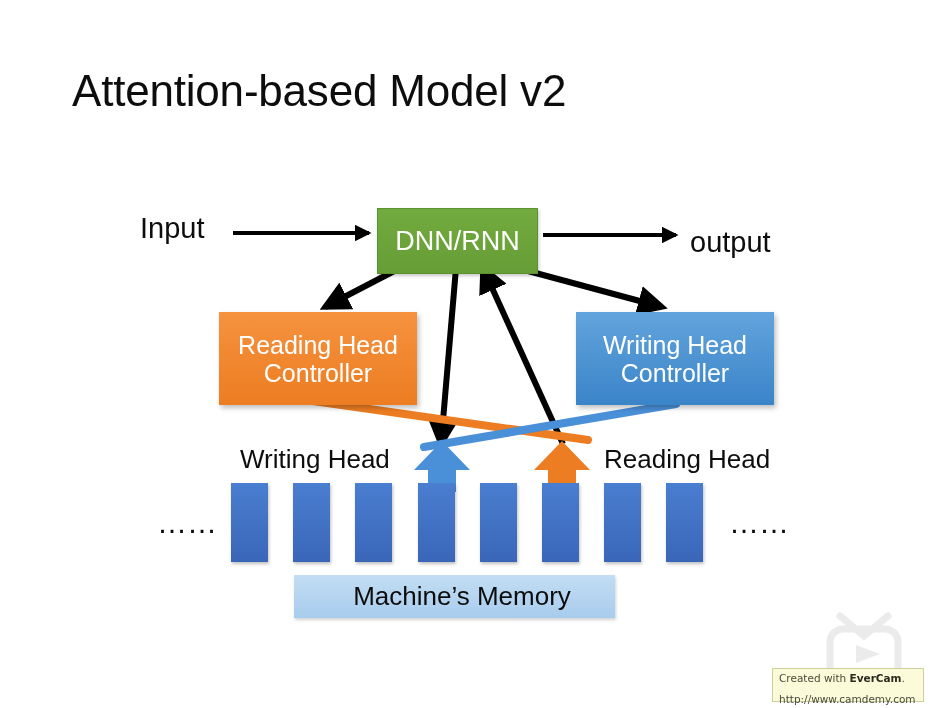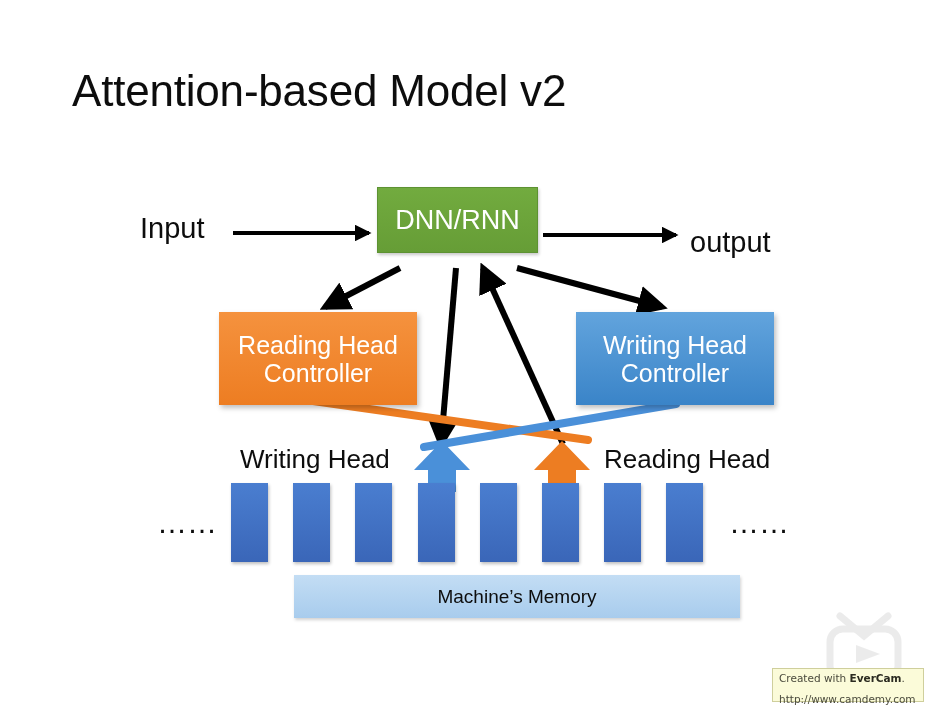--- a/index.html
+++ b/index.html
@@ -72,21 +72,21 @@
     display: flex;
     align-items: center;
     justify-content: center;
     text-align: center;
     color: #ffffff;
     line-height: 1.12;
   }
 
   #box-dnn {
     left: 377px;
-    top: 187px;
+    top: 208px;
     width: 161px;
     height: 66px;
     background: #6ba43a;
     background: linear-gradient(180deg, #72ab3f 0%, #669d36 100%);
     border: 1px solid #5d9232;
     font-size: 27px;
     box-shadow: 1px 2px 3px rgba(0,0,0,0.22);
   }
 
   #box-reading-ctrl {
@@ -119,29 +119,30 @@
     height: 79px;
     background: linear-gradient(180deg, #4a7ed0 0%, #3a66b8 100%);
     box-shadow: 1px 2px 3px rgba(0,0,0,0.25);
   }
 
   
   #box-machine-memory {
     position: absolute;
     left: 294px;
     top: 575px;
-    width: 446px;
+    width: 306px;
     height: 43px;
     background: linear-gradient(180deg, #c3ddf4 0%, #a8cced 100%);
     display: flex;
     align-items: center;
     justify-content: center;
     color: #0d0d0d;
-    font-size: 19px;
+    font-size: 26px;
     box-shadow: 1px 2px 3px rgba(0,0,0,0.18);
+    padding-left: 15px;
   }
   #evercam-badge {
     position: absolute;
     left: 772px;
     top: 668px;
     width: 152px;
     height: 34px;
     box-sizing: border-box;
     background: #fbfbd9;
     border: 1px solid #cfcf9c;

